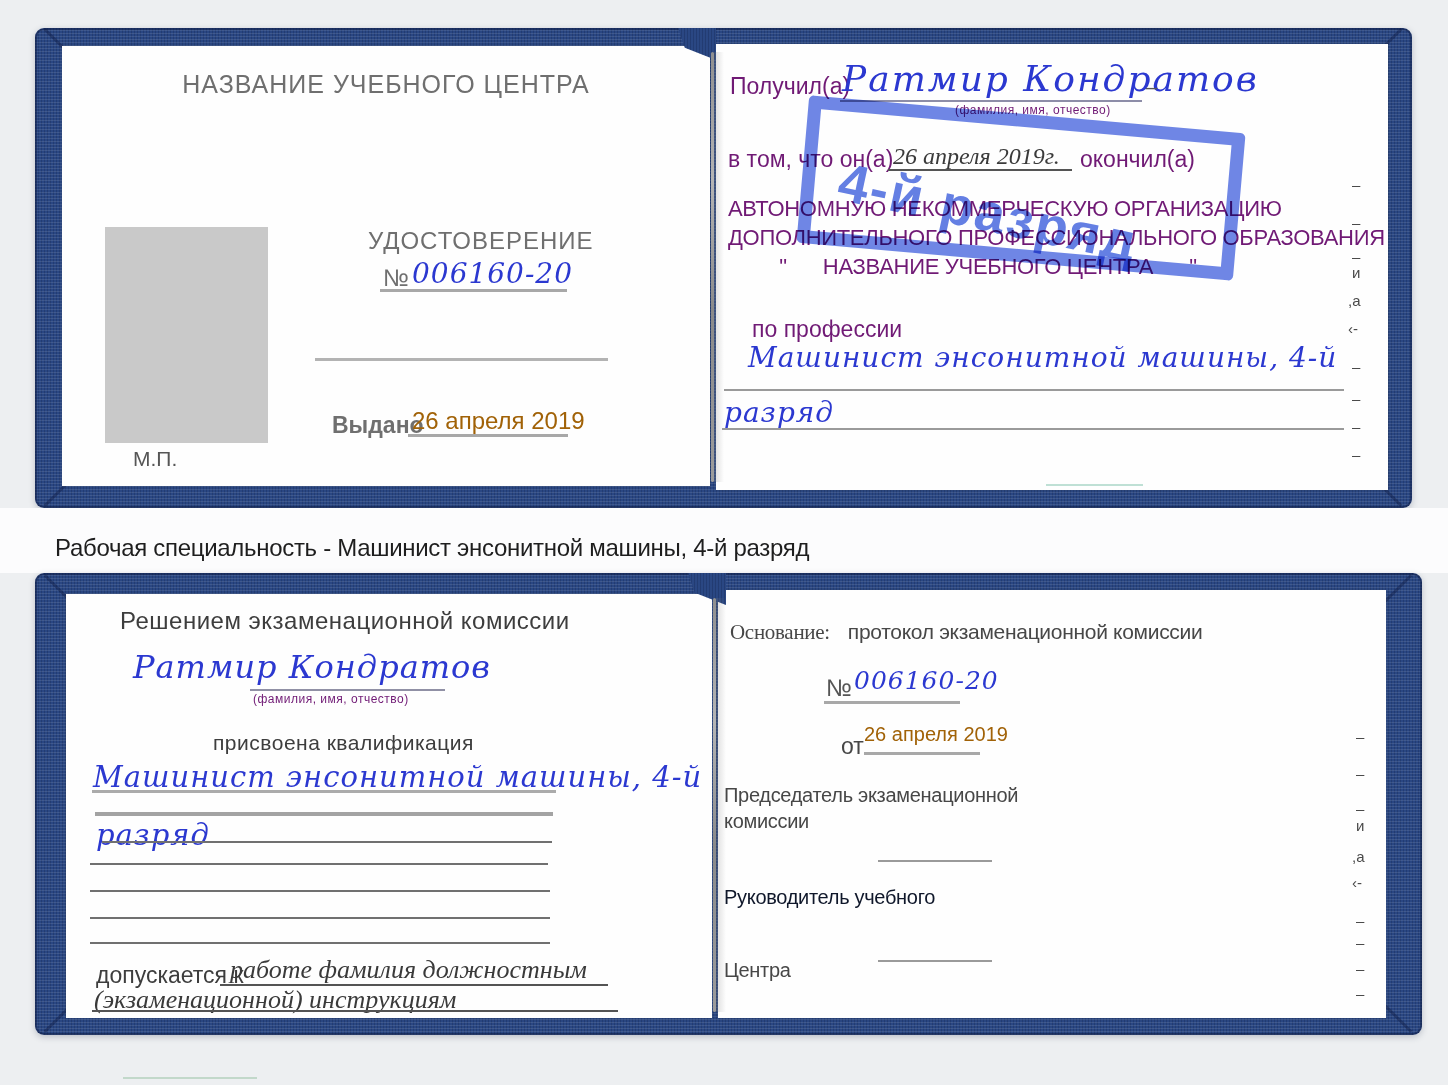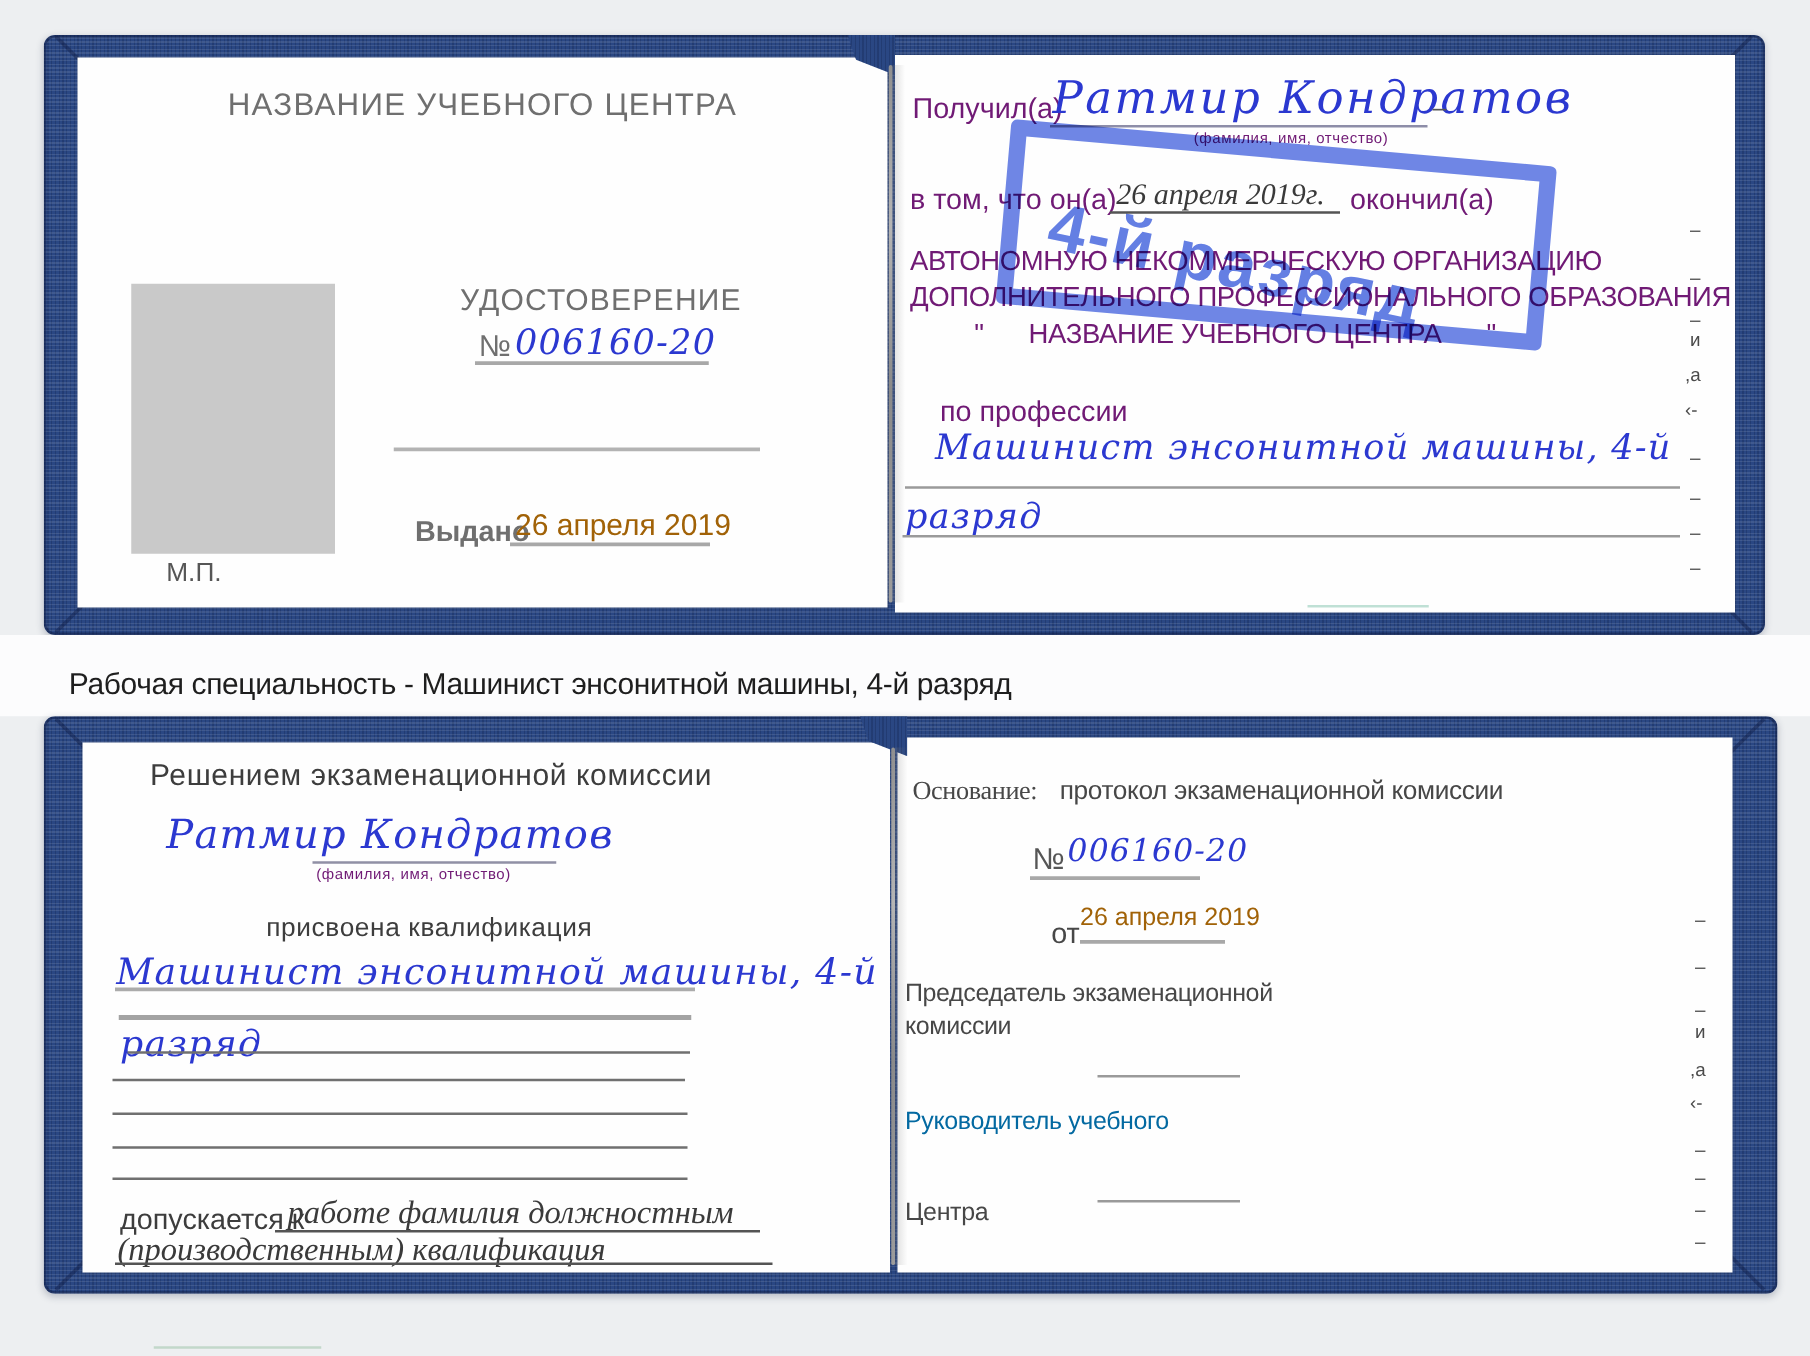--- a/index.html
+++ b/index.html
@@ -154,36 +154,36 @@
 <div class="line" style="left:95px;top:812px;width:458px;height:4px;background:#a3a3a3;"></div>
 <div class="hand" style="left:96px;top:818px;font-size:29px;letter-spacing:1px;">разряд</div>
 <div class="thinline" style="left:102px;top:841px;width:450px;height:2px;"></div>
 <div class="thinline" style="left:90px;top:863px;width:458px;height:2px;"></div>
 <div class="thinline" style="left:90px;top:890px;width:460px;height:2px;"></div>
 <div class="thinline" style="left:90px;top:917px;width:460px;height:2px;"></div>
 <div class="thinline" style="left:90px;top:942px;width:460px;height:2px;"></div>
 <div class="print gray3" style="left:96px;top:962px;font-size:23px;">допускается к</div>
 <div class="seritalic" style="left:230px;top:955px;font-size:26px;">работе фамилия должностным</div>
 <div class="darkline" style="left:220px;top:984px;width:388px;height:2px;"></div>
-<div class="seritalic" style="left:94px;top:985px;font-size:26px;">(производственным) квалификация</div>
+<div class="seritalic" style="left:94px;top:985px;font-size:26px;">(экзаменационной) инструкциям</div>
 <div class="darkline" style="left:92px;top:1010px;width:526px;height:2px;"></div>
 
 <div class="print" style="left:730px;top:620px;font-size:21px;color:#474747;letter-spacing:-0.3px;">
   <span style="margin-right:18px;font-family:Liberation Serif, serif;">Основание:</span><span>протокол экзаменационной комиссии</span>
 </div>
 <div class="print" style="left:826px;top:674px;font-size:24px;color:#565656;">№</div>
 <div class="hand" style="left:854px;top:666px;font-size:25px;letter-spacing:1px;">006160-20</div>
 <div class="line" style="left:824px;top:701px;width:136px;height:3px;"></div>
 <div class="print" style="left:841px;top:733px;font-size:23px;color:#474747;">от</div>
 <div class="print gray2" style="left:864px;top:723px;font-size:20px;">26 апреля 2019</div>
 <div class="line" style="left:864px;top:752px;width:116px;height:3px;"></div>
 <div class="print" style="left:724px;top:784px;font-size:20px;color:#474747;letter-spacing:-0.3px;">Председатель экзаменационной</div>
 <div class="print" style="left:724px;top:810px;font-size:20px;color:#474747;letter-spacing:-0.3px;">комиссии</div>
 <div class="line" style="left:878px;top:860px;width:114px;height:2px;background:#9a9a9a;"></div>
-<div class="print" style="left:724px;top:886px;font-size:20px;color:#0369a1;letter-spacing:-0.3px;">Руководитель учебного</div>
+<div class="print" style="left:724px;top:886px;font-size:20px;color:#0f172a;letter-spacing:-0.3px;">Руководитель учебного</div>
 <div class="print" style="left:724px;top:911px;font-size:20px;color:#474747;letter-spacing:-0.3px;margin-top:48px;">Центра</div>
 <div class="line" style="left:878px;top:960px;width:114px;height:2px;background:#9a9a9a;"></div>
 
 <span class="mark" style="left:1356px;top:728px;">–</span>
 <span class="mark" style="left:1356px;top:765px;">–</span>
 <span class="mark" style="left:1356px;top:800px;">–</span>
 <span class="mark" style="left:1356px;top:817px;">и</span>
 <span class="mark" style="left:1352px;top:848px;">,а</span>
 <span class="mark" style="left:1352px;top:874px;">‹-</span>
 <span class="mark" style="left:1356px;top:912px;">–</span>

